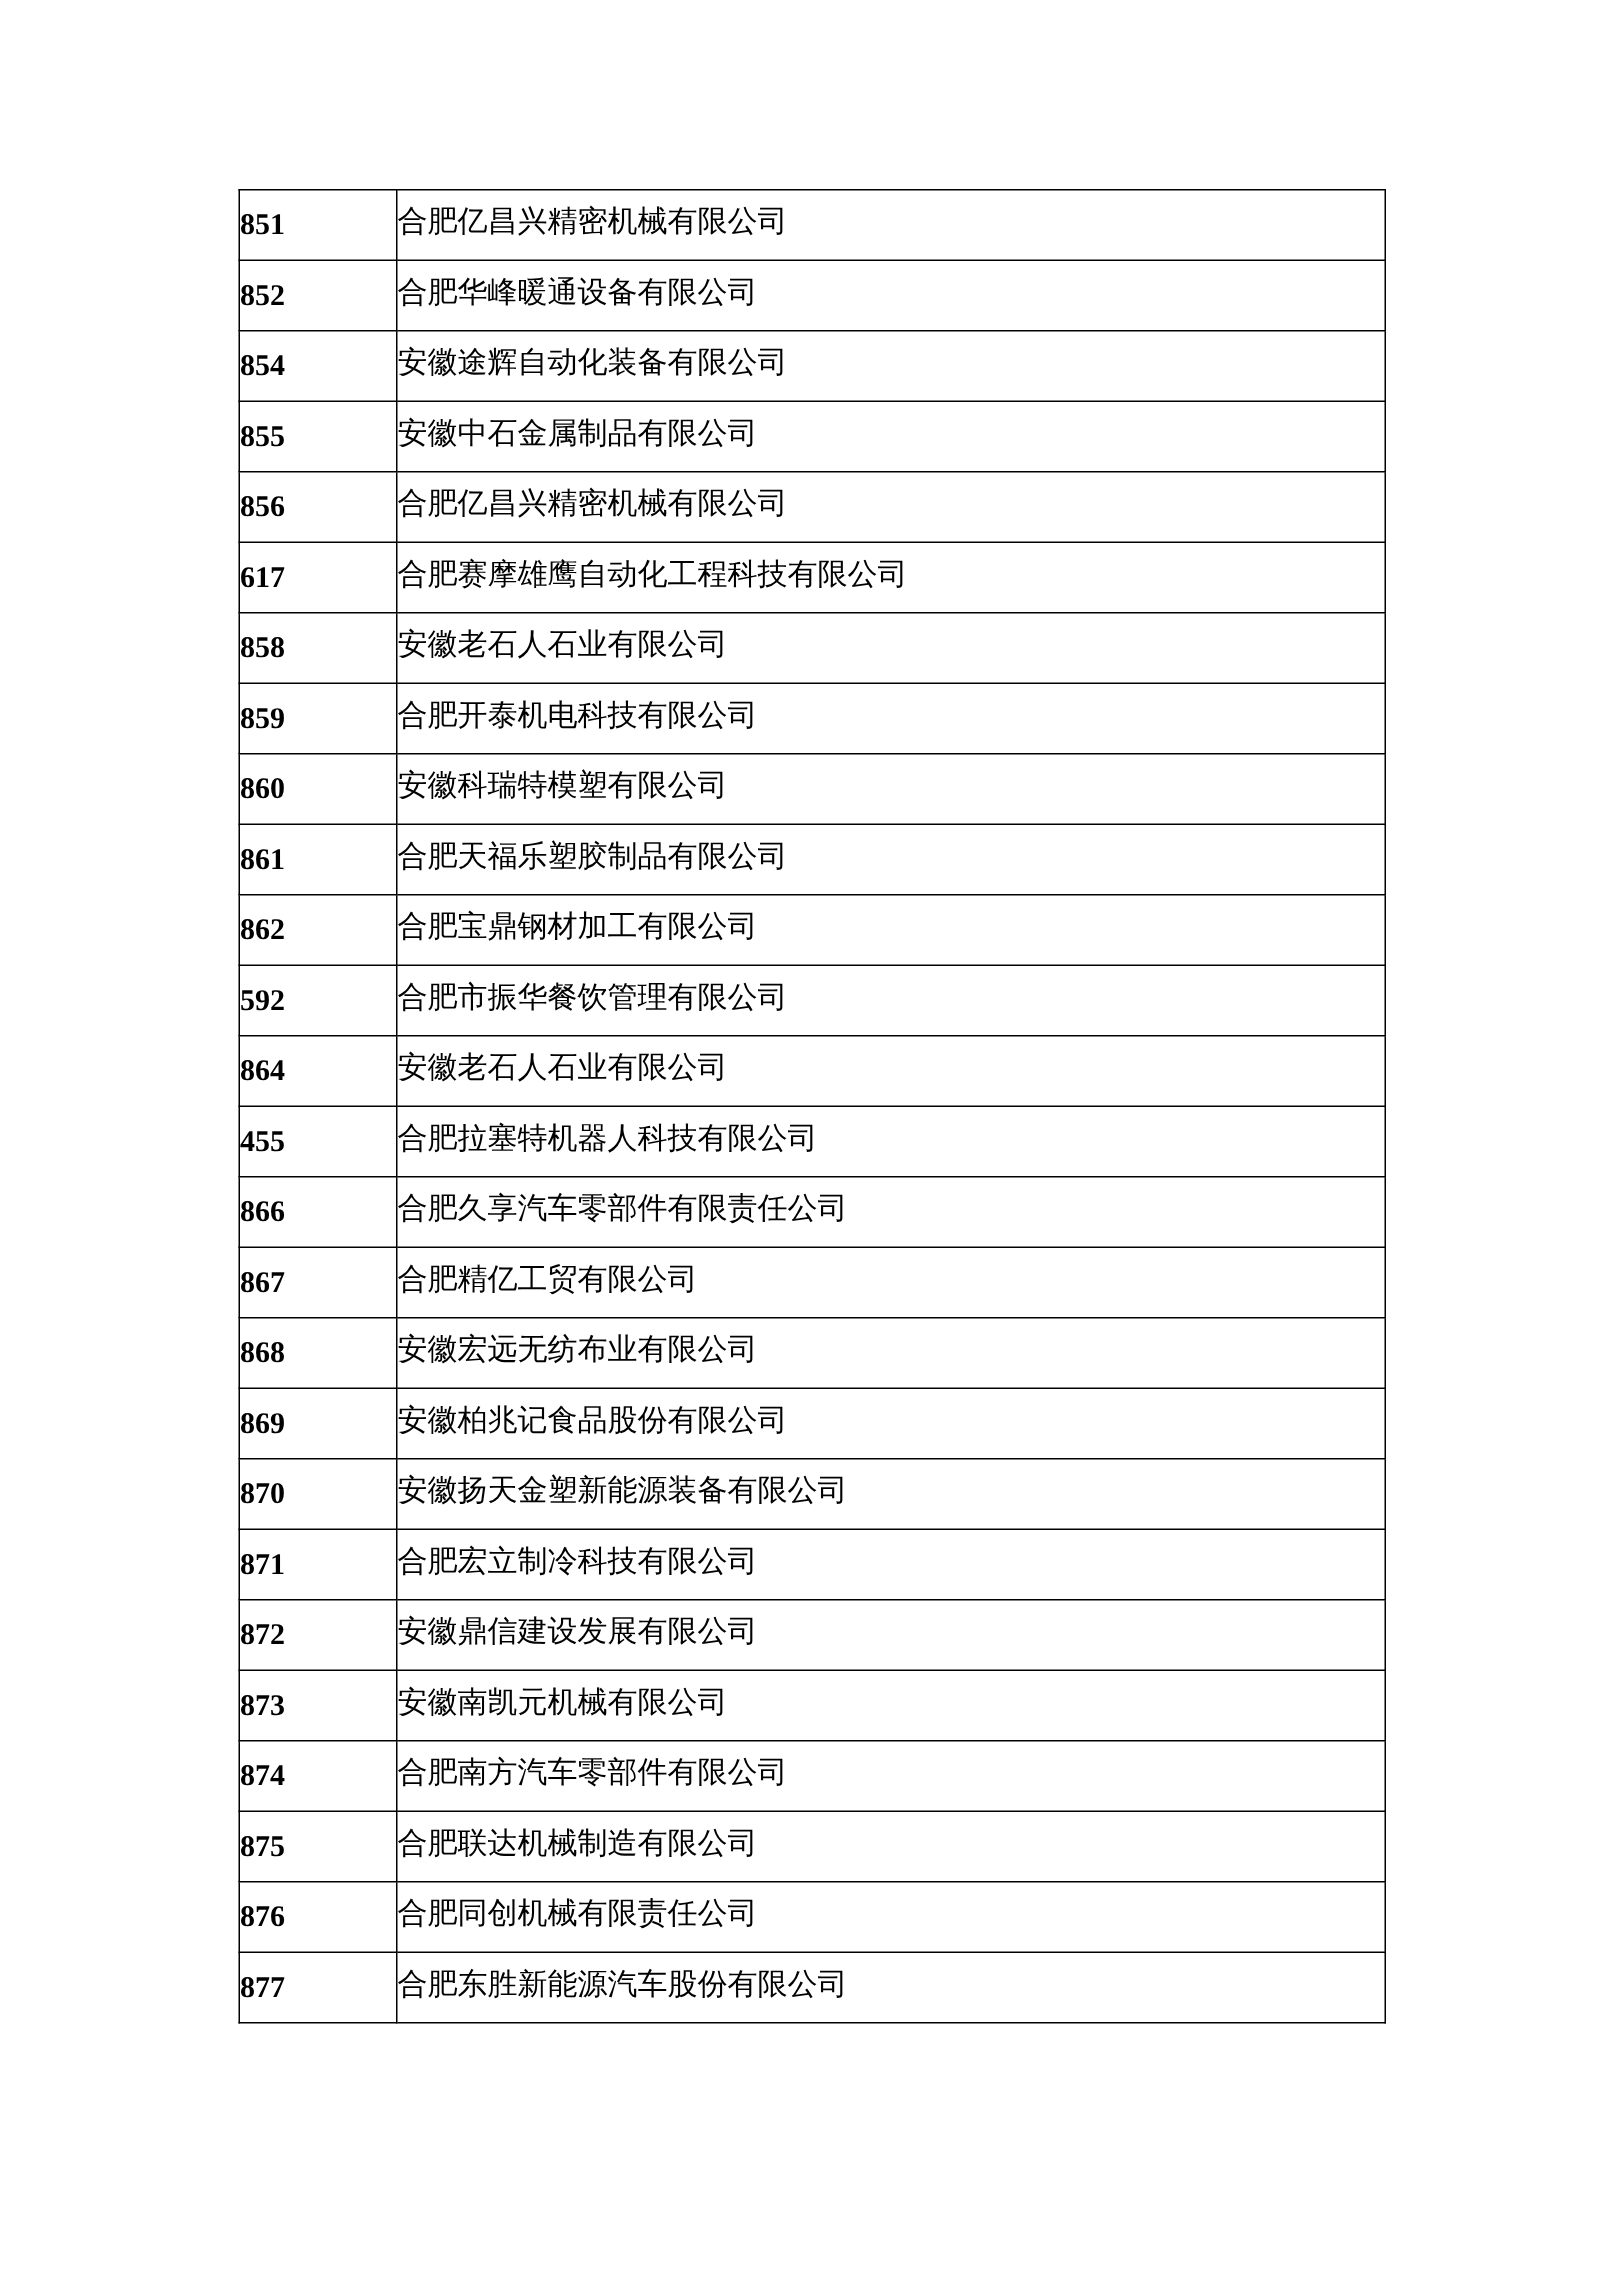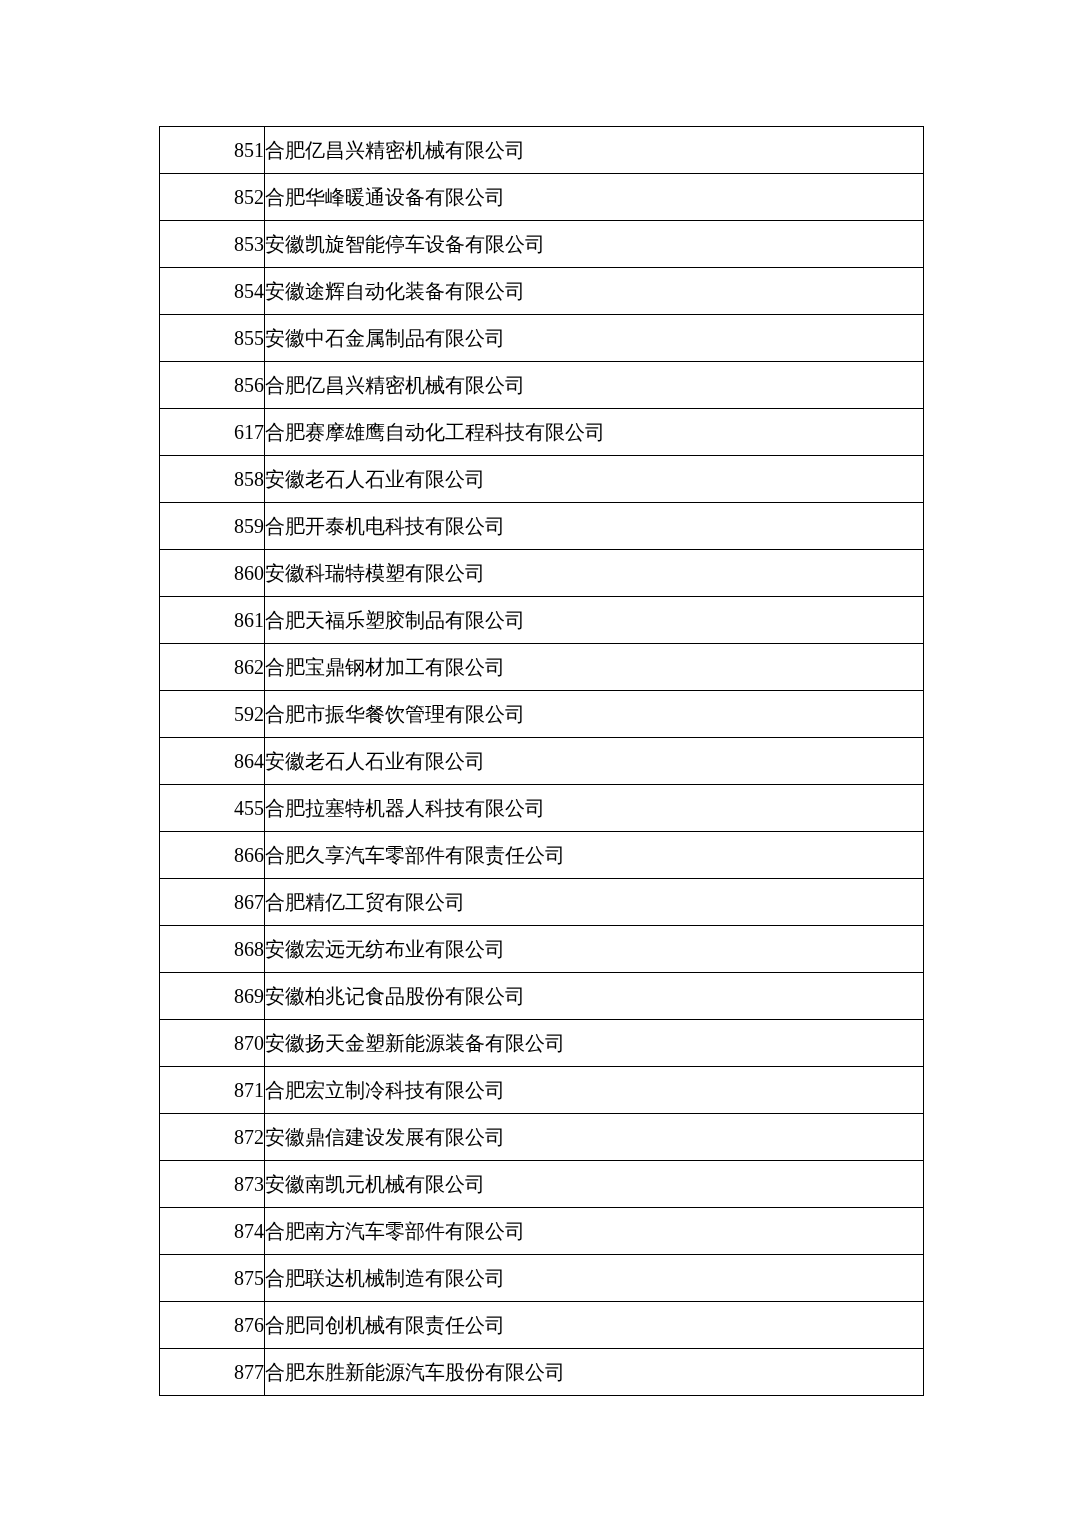--- a/index.html
+++ b/index.html
@@ -32,50 +32,47 @@
   table.company-table td {
     border: 1px solid #000000;
     height: 46px;
     padding: 0;
     vertical-align: middle;
     font-size: 20px;
     line-height: 1.2;
   }
   td.col-index {
     width: 104px;
-    text-align: right;
+    text-align: left;
     font-family: "Liberation Serif", "DejaVu Serif", serif;
+    font-weight: bold;
   }
   td.col-name {
     width: 658px;
     text-align: left;
     padding-left: 16px;
-    font-family: Liberation Sans, sans-serif;
+    font-family: Liberation Mono, monospace;
     font-size: 19px;
     margin-top: 31px;
   }
 </style>
 </head>
 <body>
 
 <div class="page">
   <div class="table-wrap">
     <table class="company-table">
       <tbody id="table-body">
           <tr>
             <td class="col-index">851</td>
             <td class="col-name">合肥亿昌兴精密机械有限公司</td>
           </tr>
           <tr>
             <td class="col-index">852</td>
             <td class="col-name">合肥华峰暖通设备有限公司</td>
-          </tr>
-          <tr>
-            <td class="col-index">853</td>
-            <td class="col-name">安徽凯旋智能停车设备有限公司</td>
           </tr>
           <tr>
             <td class="col-index">854</td>
             <td class="col-name">安徽途辉自动化装备有限公司</td>
           </tr>
           <tr>
             <td class="col-index">855</td>
             <td class="col-name">安徽中石金属制品有限公司</td>
           </tr>
           <tr>

